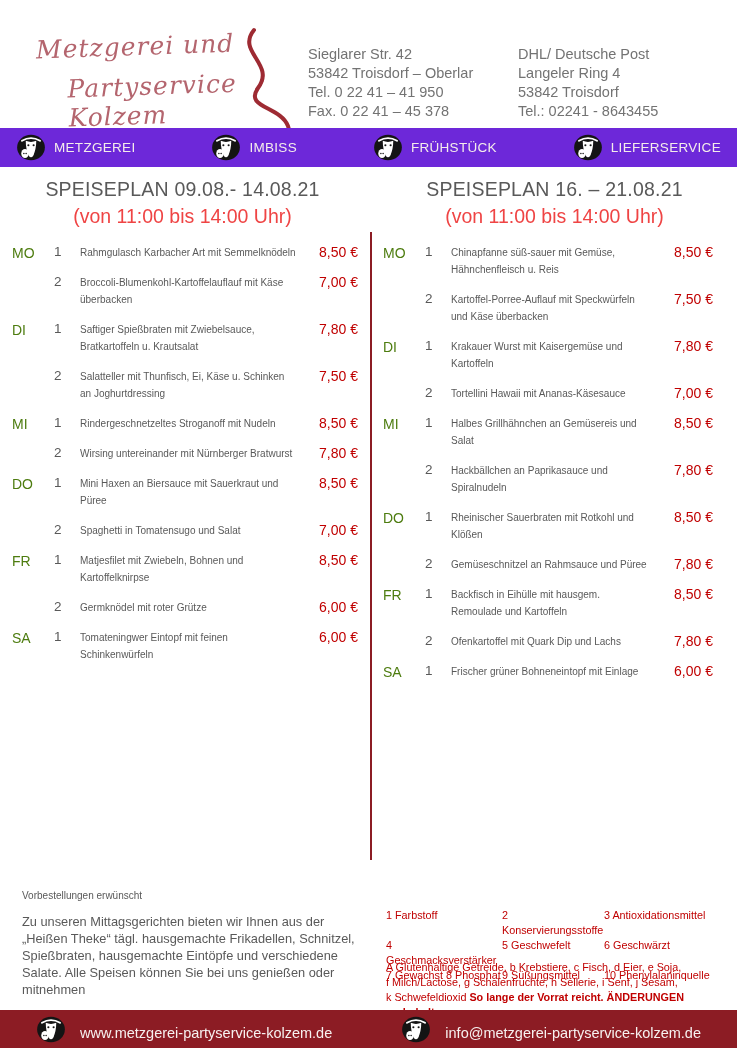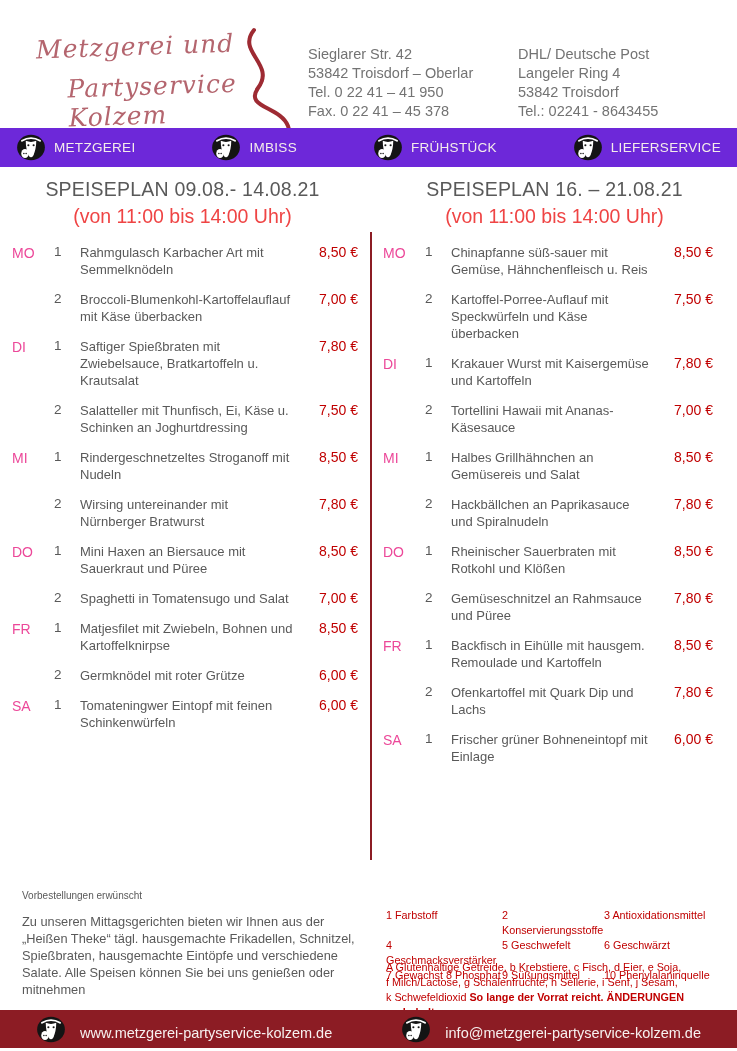--- a/index.html
+++ b/index.html
@@ -33,23 +33,23 @@
   .t-left  { left:5px;  top:178px; }
   .s-left  { left:5px;  top:205px; }
   .t-right { left:377px; top:178px; }
   .s-right { left:377px; top:205px; }
 
   .rows { position:absolute; top:244px; }
   .rows-left  { left:12px;  width:346px; }
   .rows-right { left:383px; width:330px; }
 
   .menu-row { display:flex; align-items:flex-start; margin-bottom:13px; }
-  .menu-row .day   { width:42px; flex:none; color:#ec4899; font-size:14px; padding-top:1px; }
+  .menu-row .day   { width:42px; flex:none; color:#4d7c0f; font-size:14px; padding-top:1px; }
   .menu-row .num   { width:26px; flex:none; color:#595959; font-size:13.5px; }
-  .menu-row .dish  { flex:1; color:#595959; font-size:13px; line-height:17px; padding-right:6px; }
+  .menu-row .dish  { flex:1; color:#595959; font-size:10px; line-height:17px; padding-right:6px; }
   .menu-row .price { width:56px; flex:none; text-align:right; color:#c00000; font-size:14px; white-space:nowrap; }
 
   .divider { position:absolute; left:370px; top:232px; width:2px; height:628px; background:#8c1c24; }
 
   
   .preorder-h { position:absolute; left:22px; top:890px; color:#595959; font-size:10px; }
   .preorder-p { position:absolute; left:22px; top:913px; width:345px; color:#595959;
                 font-size:12.8px; line-height:17px; }
 
   .additives { position:absolute; left:386px; top:908px; width:344px;

